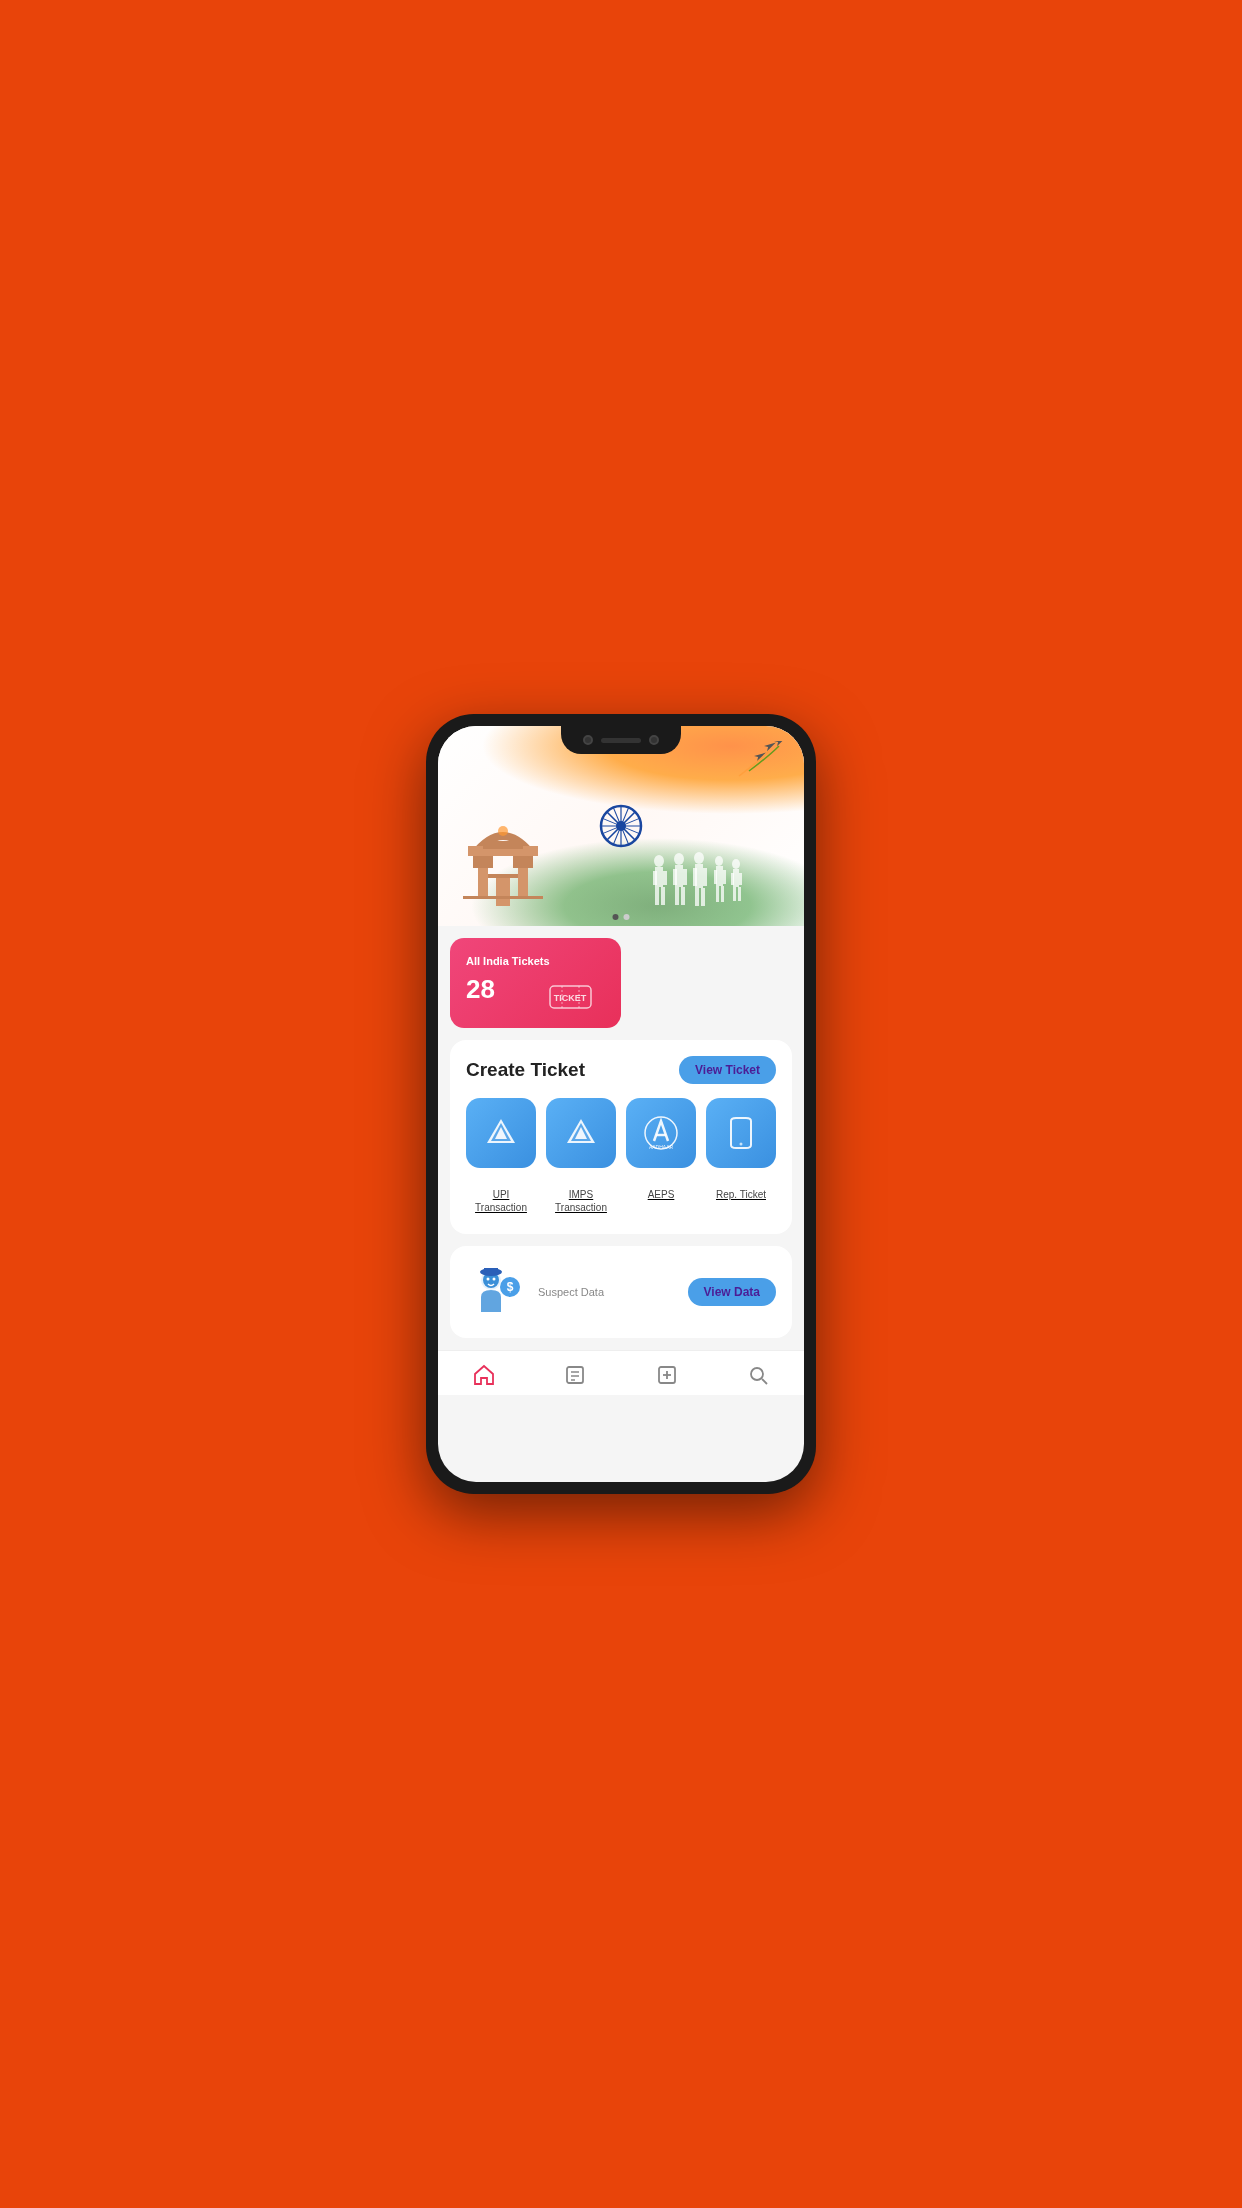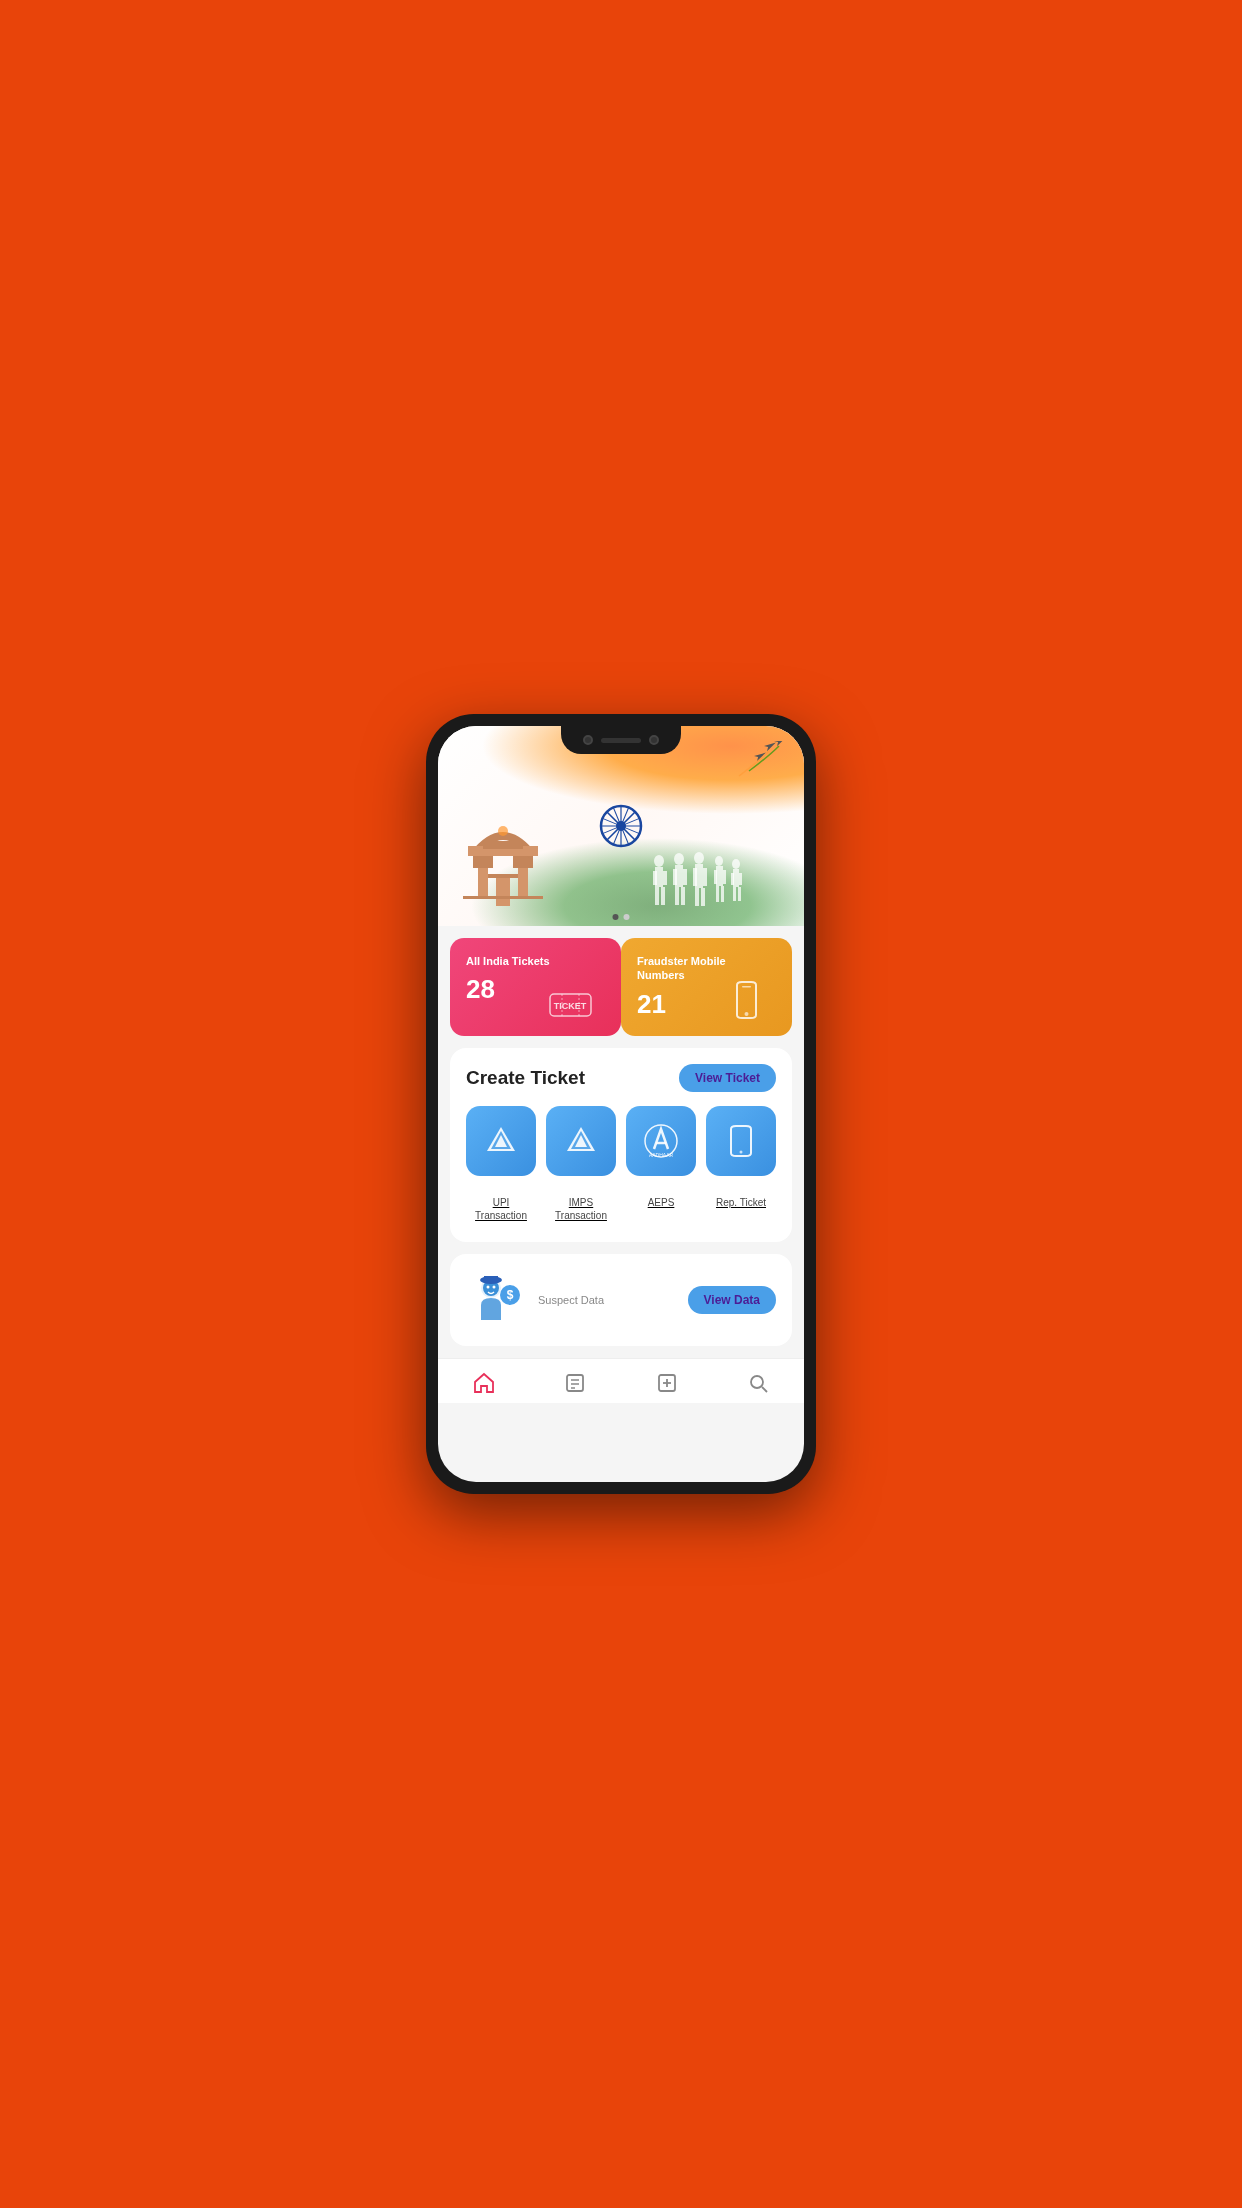--- a/index.html
+++ b/index.html
@@ -419,31 +419,20 @@
             <svg width="45" height="30" viewBox="0 0 45 30">
               <rect x="2" y="4" width="41" height="22" rx="4" fill="none" stroke="white" stroke-width="1.5" opacity="0.8"></rect>
               <line x1="14" y1="4" x2="14" y2="26" stroke="white" stroke-width="1" stroke-dasharray="2,2" opacity="0.6"></line>
               <line x1="31" y1="4" x2="31" y2="26" stroke="white" stroke-width="1" stroke-dasharray="2,2" opacity="0.6"></line>
               <text x="22" y="19" fill="white" font-size="9" text-anchor="middle" opacity="0.9" font-weight="bold">TICKET</text>
             </svg>
           </div>
         </div>
 
 
-        <div class="stat-card orange">
-          <div class="stat-label">Fraudster Mobile Numbers</div>
-          <div class="stat-number">21</div>
-          <div class="stat-icon">
-            <svg width="35" height="40" viewBox="0 0 35 40">
-              <path d="M8 5 C8 3 10 2 13 2 L22 2 C25 2 27 3 27 5 L27 35 C27 37 25 38 22 38 L13 38 C10 38 8 37 8 35 Z" fill="none" stroke="white" stroke-width="2" opacity="0.9"></path>
-              <circle cx="17.5" cy="34" r="2" fill="white" opacity="0.7"></circle>
-              <rect x="13" y="6" width="9" height="1.5" rx="0.75" fill="white" opacity="0.7"></rect>
-            </svg>
-          </div>
-        </div>
 
       </div>
 
       <div class="section-card">
         <div class="section-header">
           <span class="section-title">Create Ticket</span>
           <button class="view-btn">View Ticket</button>
         </div>
         <div class="ticket-types">
 

